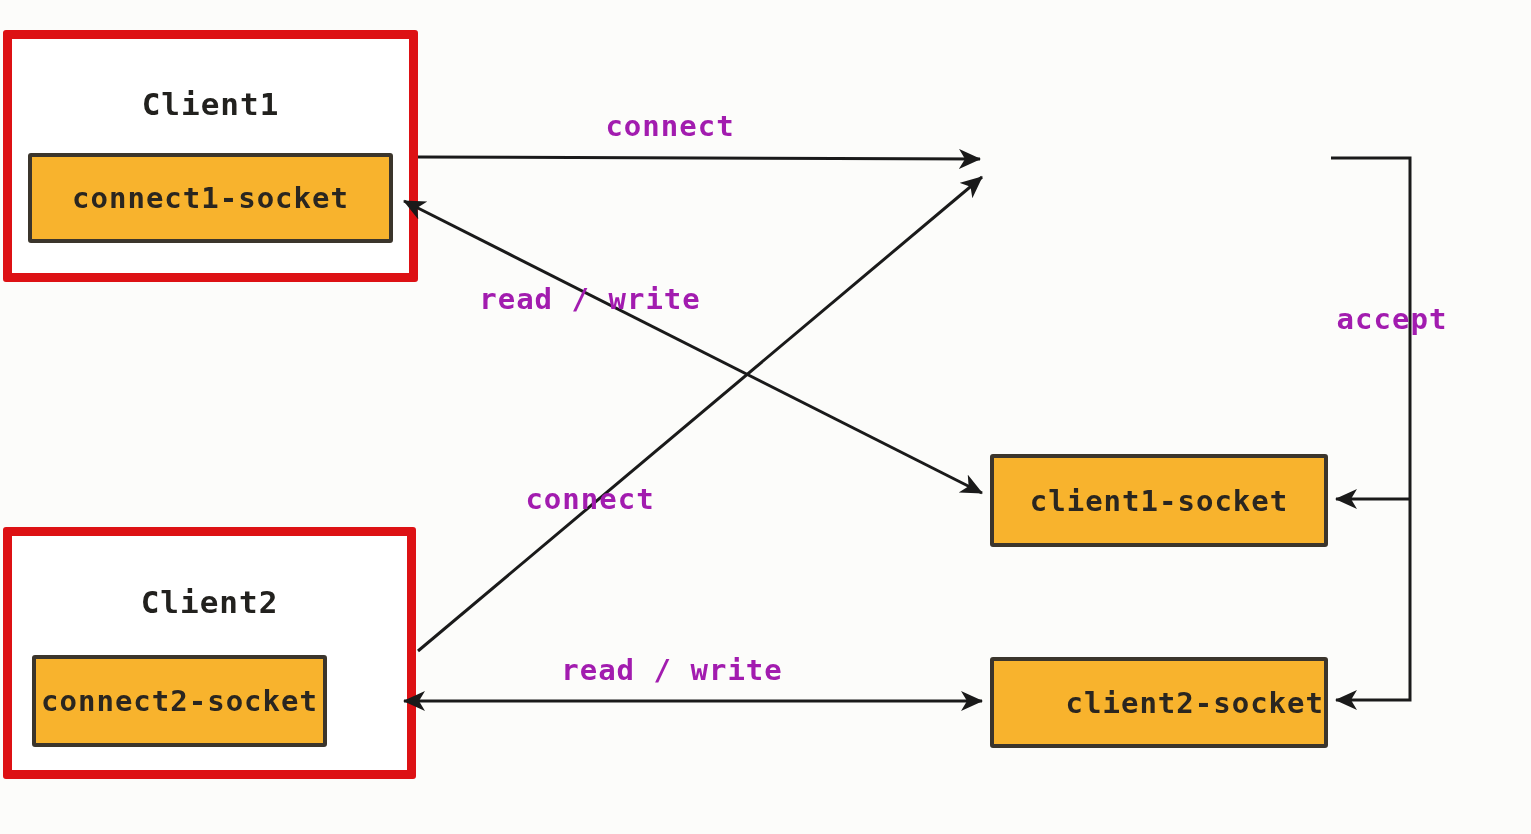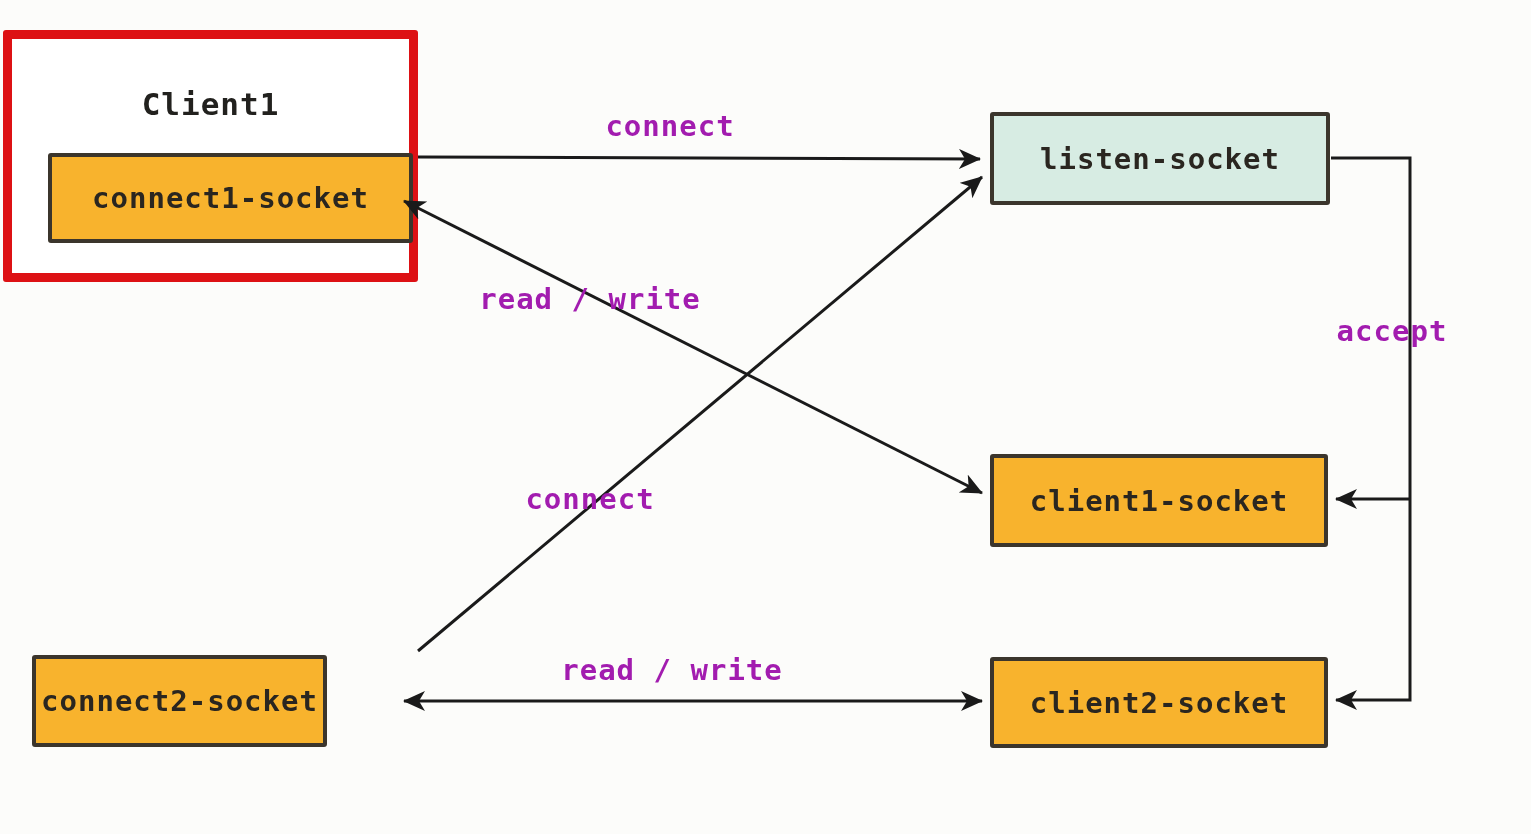--- a/index.html
+++ b/index.html
@@ -57,35 +57,35 @@
   }
 </style>
 </head>
 <body>
 
 <div id="stage">
 
   <div class="group-box" style="left:3px;top:30px;width:415px;height:252px;">
     <div class="group-title" style="top:47px;">Client1</div>
   </div>
-  <div class="socket-box orange" style="left:48px;top:153px;width:365px;height:90px;">
+  <div class="socket-box orange" style="left:28px;top:153px;width:365px;height:90px;">
     <span>connect1-socket</span>
   </div>
 
+  <div class="group-box" style="left:3px;top:527px;width:413px;height:252px;">
+    <div class="group-title" style="top:48px;">Client2</div>
+  </div>
   <div class="socket-box orange" style="left:32px;top:655px;width:295px;height:92px;">
     <span>connect2-socket</span>
   </div>
 
-  <div class="socket-box mint" style="left:990px;top:112px;width:340px;height:93px;">
-    <span>listen-socket</span>
-  </div>
   <div class="socket-box orange" style="left:990px;top:454px;width:338px;height:93px;text-align:center;">
     <span>client1-socket</span>
   </div>
-  <div class="socket-box orange" style="left:990px;top:657px;width:338px;height:91px;">
+  <div class="socket-box orange" style="left:990px;top:657px;width:338px;height:91px;justify-content:flex-end;">
     <span>client2-socket</span>
   </div>
 
   <svg id="wires" viewBox="0 0 1531 834" xmlns="http://www.w3.org/2000/svg">
     <defs>
       <marker id="arr" markerUnits="userSpaceOnUse" markerWidth="26" markerHeight="22" refX="21" refY="10" orient="auto-start-reverse">
         <path d="M0,0 L22,10 L0,20 L6,10 Z" fill="#1a1a1a"></path>
       </marker>
     </defs>
 
@@ -98,15 +98,15 @@
     <path d="M404,701 L982,701" stroke="#1a1a1a" stroke-width="3" fill="none" marker-start="url(#arr)" marker-end="url(#arr)"></path>
 
     <path d="M1331,158 L1410,158 L1410,700 L1336,700" stroke="#1a1a1a" stroke-width="3" fill="none" marker-end="url(#arr)"></path>
     <path d="M1410,499 L1336,499" stroke="#1a1a1a" stroke-width="3" fill="none" marker-end="url(#arr)"></path>
   </svg>
 
   <div class="edge-label" style="left:670px;top:126px;">connect</div>
   <div class="edge-label" style="left:590px;top:299px;">read / write</div>
   <div class="edge-label" style="left:590px;top:499px;">connect</div>
   <div class="edge-label" style="left:672px;top:670px;">read / write</div>
-  <div class="edge-label" style="left:1392px;top:319px;margin-top:12px;">accept</div>
+  <div class="edge-label" style="left:1392px;top:319px;">accept</div>
 
 </div>
 
 </body></html>

